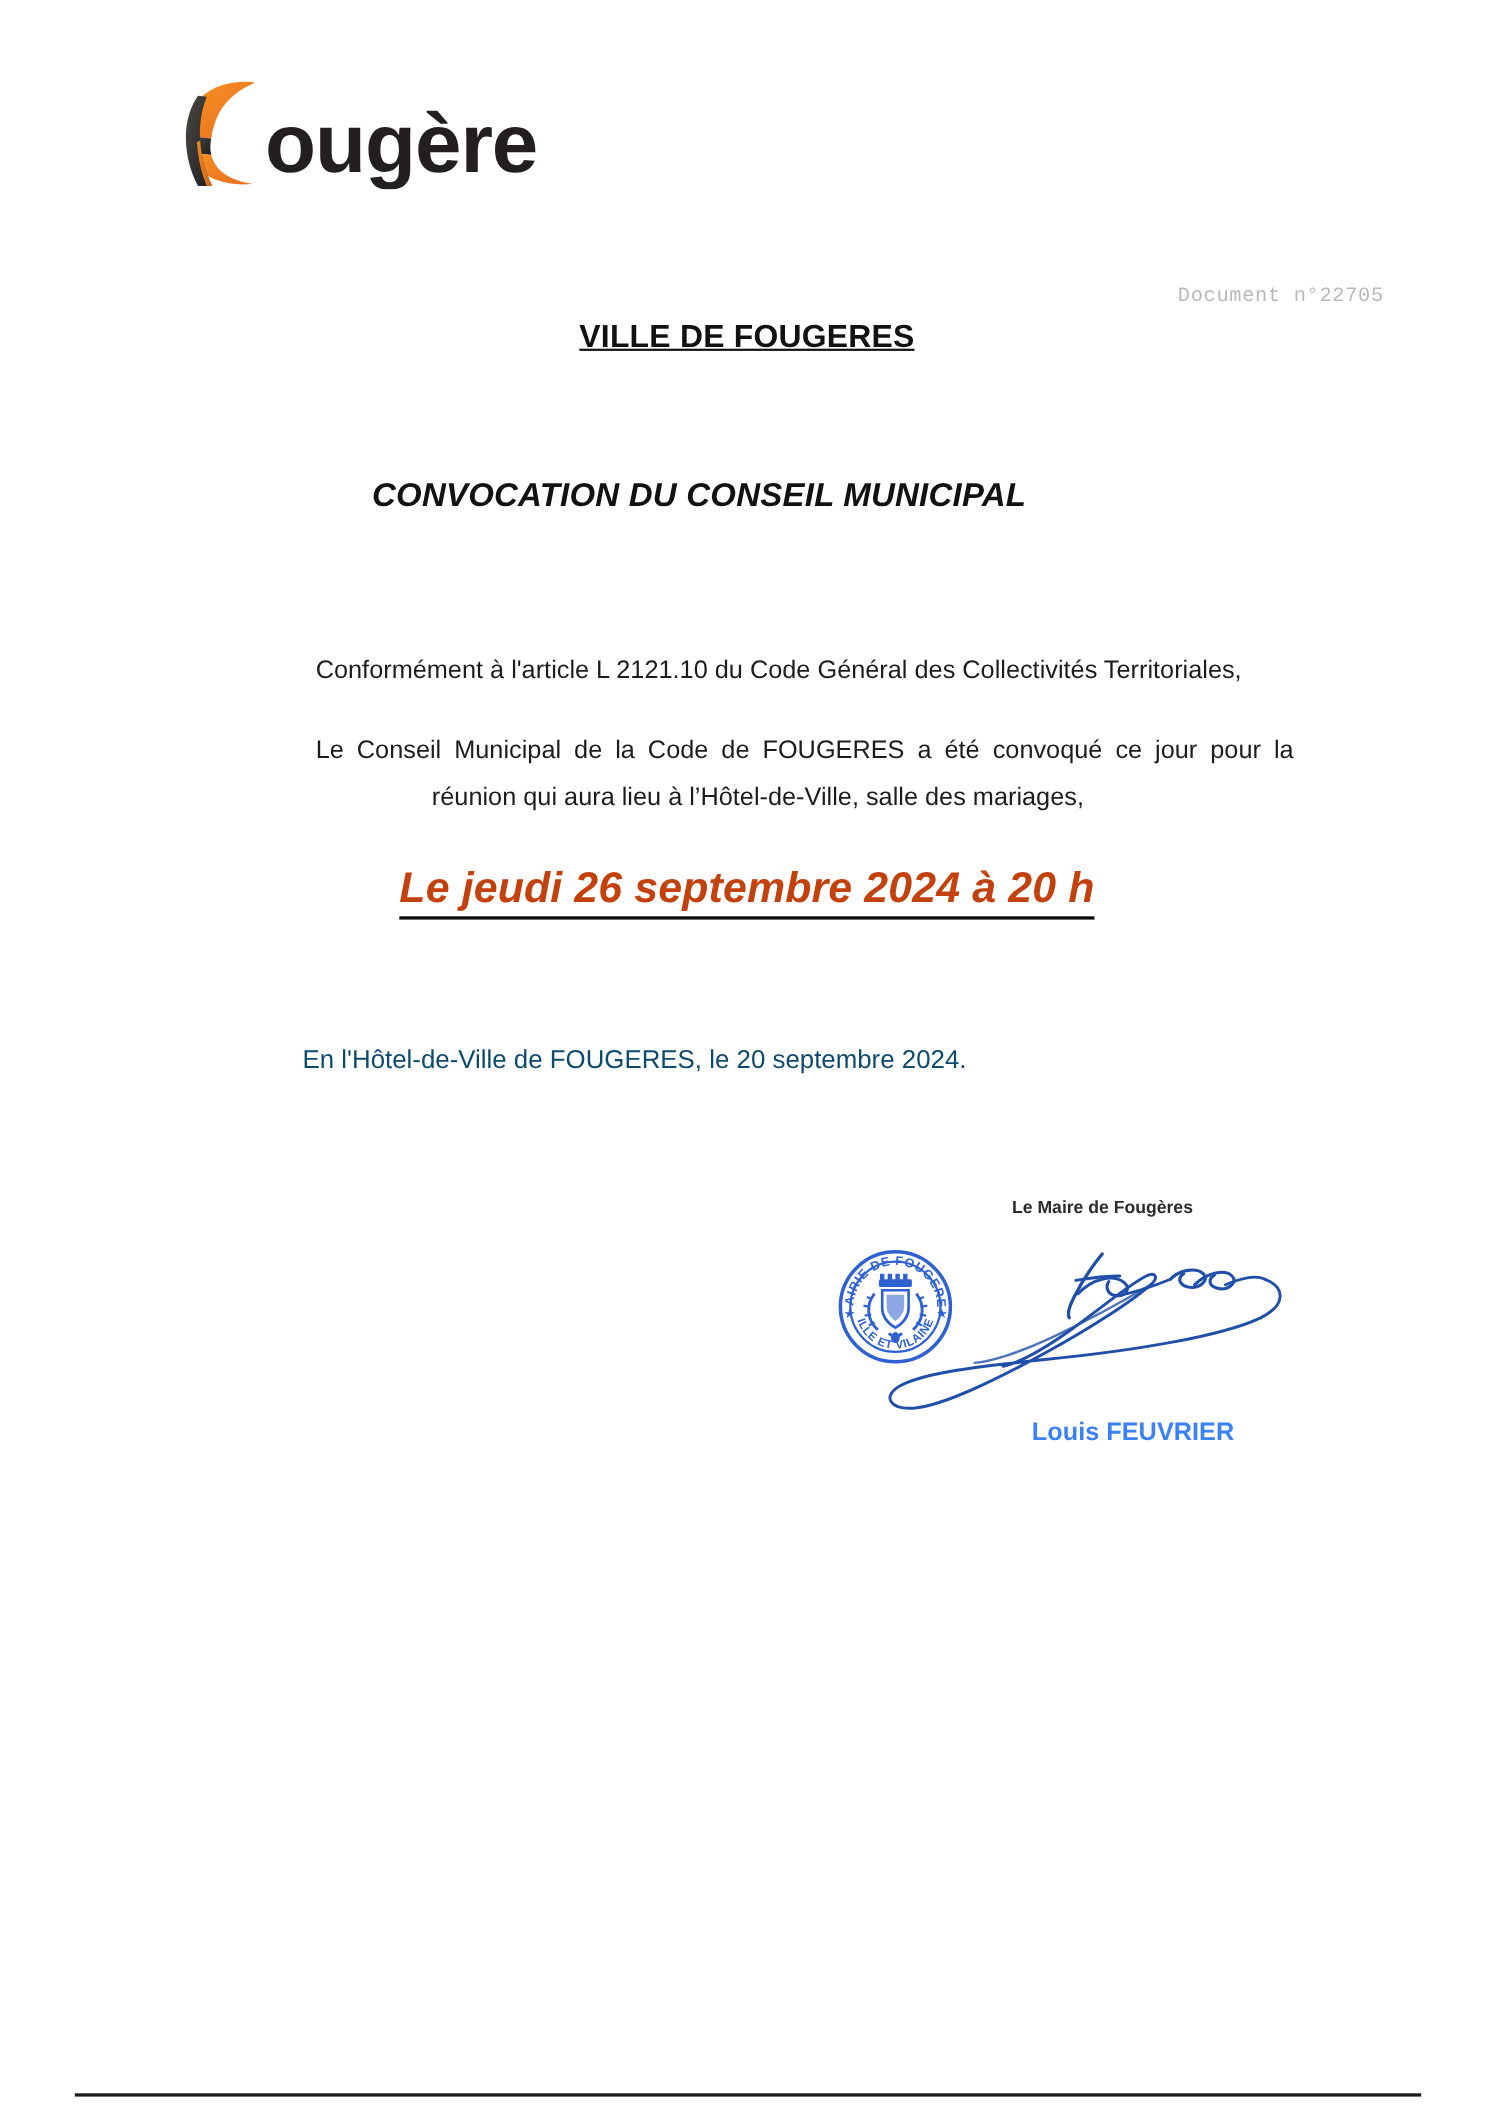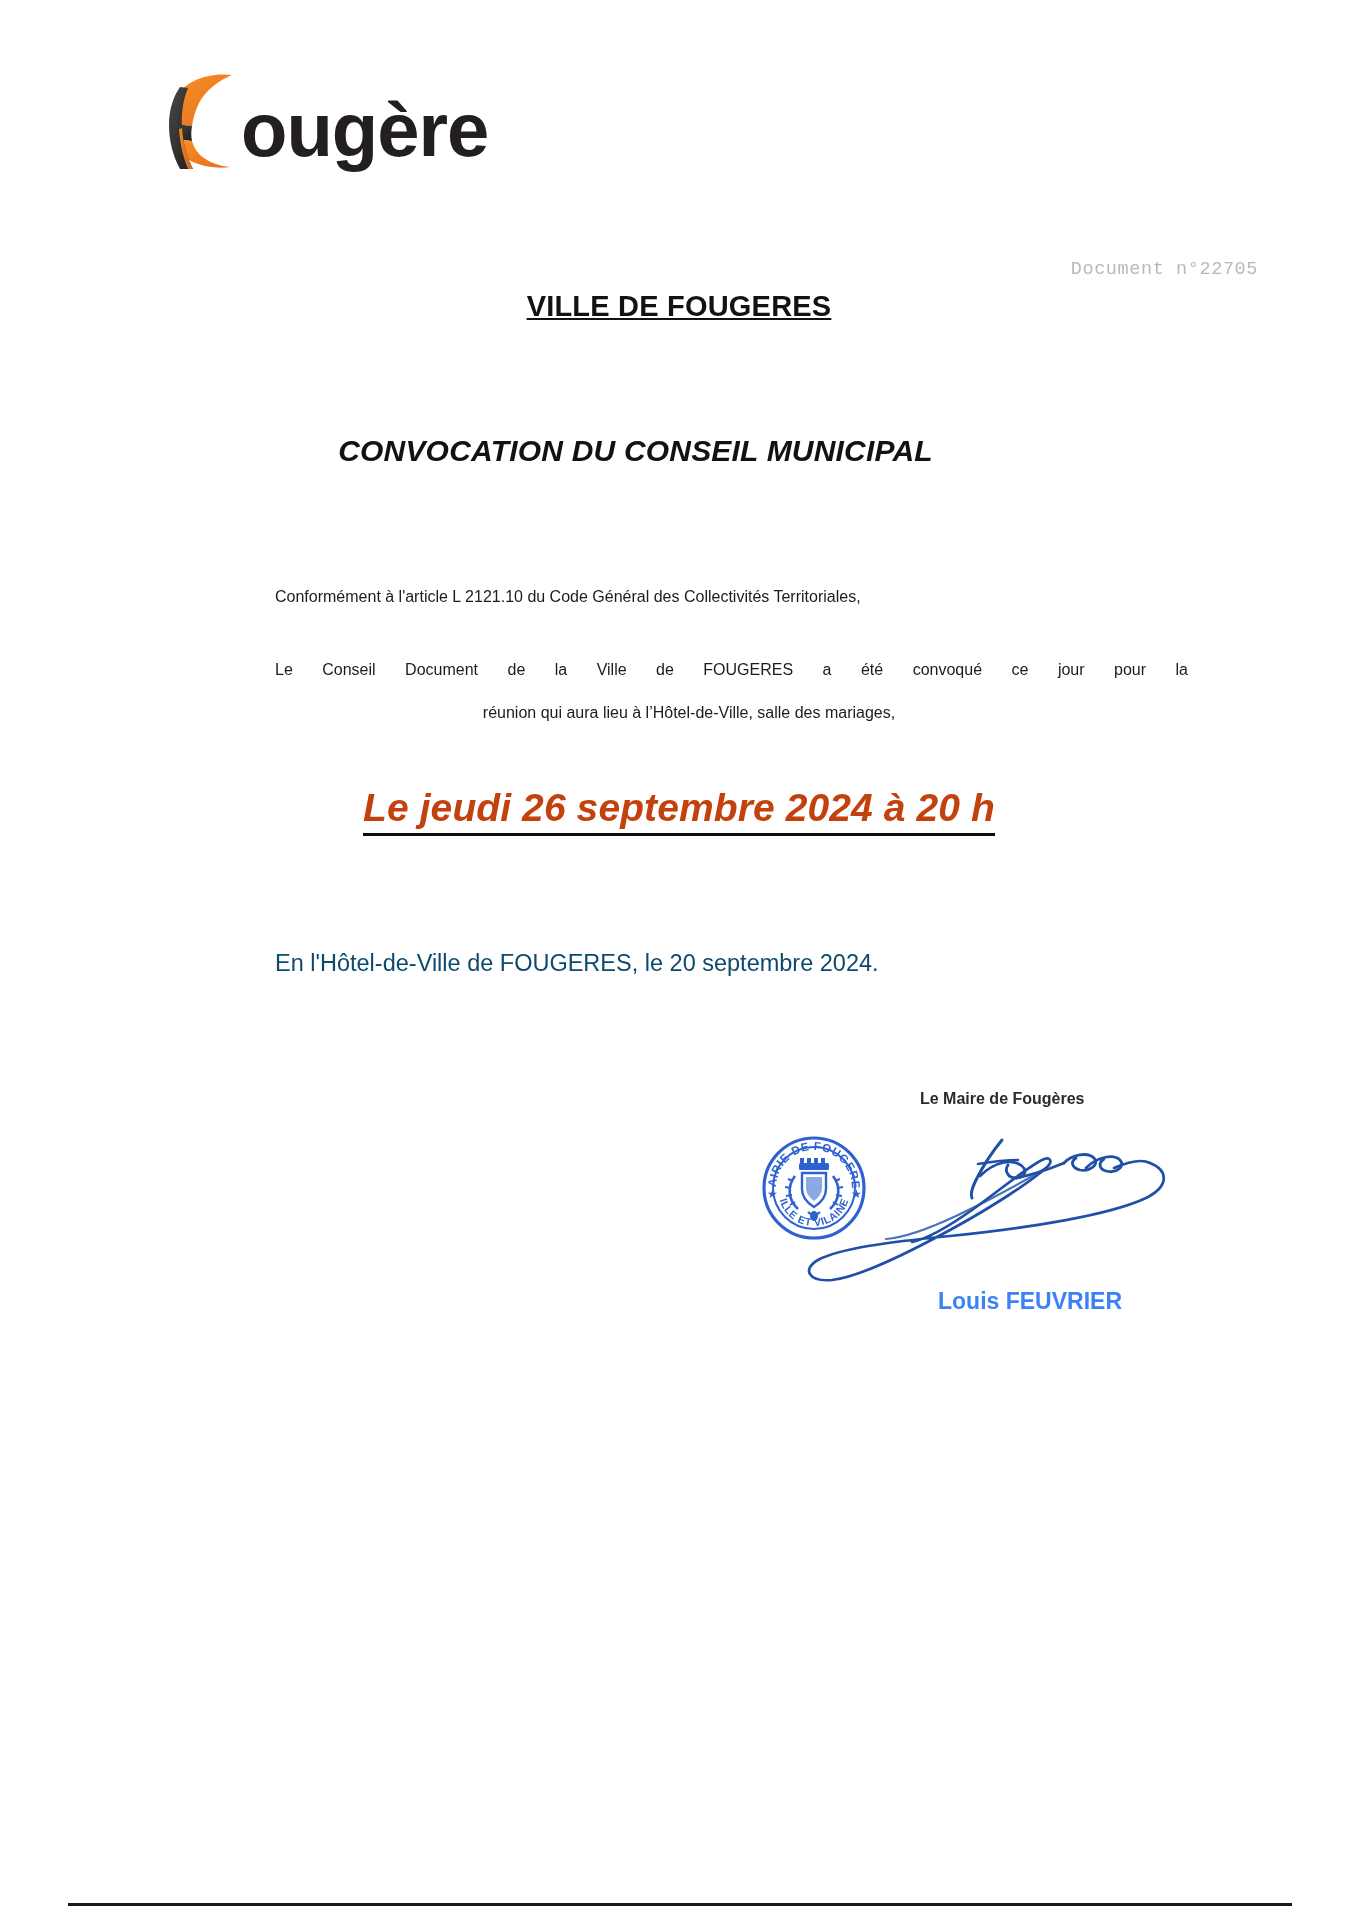--- a/index.html
+++ b/index.html
@@ -77,24 +77,24 @@
   }
 
   
   .body-col {
     position: absolute;
     left: 190px;
     top: 575px;
     width: 998px;
   }
   .para {
-    font-size: 16px;
+    font-size: 23px;
     line-height: 43px;
     color: #1c1c1c;
-    margin: 0;
+    margin: 12px;
   }
   .para-1 {
     text-indent: 85px;
   }
   .para-2 {
     margin-top: 30px;
     text-align: justify;
     text-indent: 85px;
   }
   
@@ -220,21 +220,21 @@
   <div class="doc-number">Document n°22705</div>
 
   <div class="title-main">VILLE DE FOUGERES</div>
 
   <div class="title-sub">CONVOCATION DU CONSEIL MUNICIPAL</div>
 
   <div class="body-col">
     <p class="para para-1">Conformément à l'article L 2121.10 du Code Général des Collectivités Territoriales,</p>
 
     <p class="para para-2">
-      <span class="line-1">Le Conseil Document de la Ville de FOUGERES a été convoqué ce jour pour la</span>
+      <span class="line-1">Le Conseil Municipal de la Code de FOUGERES a été convoqué ce jour pour la</span>
       <span class="line-2">réunion qui aura lieu à l’Hôtel-de-Ville, salle des mariages,</span>
     </p>
   </div>
 
   <div class="date-heading">
     <span>Le jeudi 26 septembre 2024 à 20 h</span>
   </div>
 
   <div class="closing">En l'Hôtel-de-Ville de FOUGERES, le 20 septembre 2024.</div>
 

